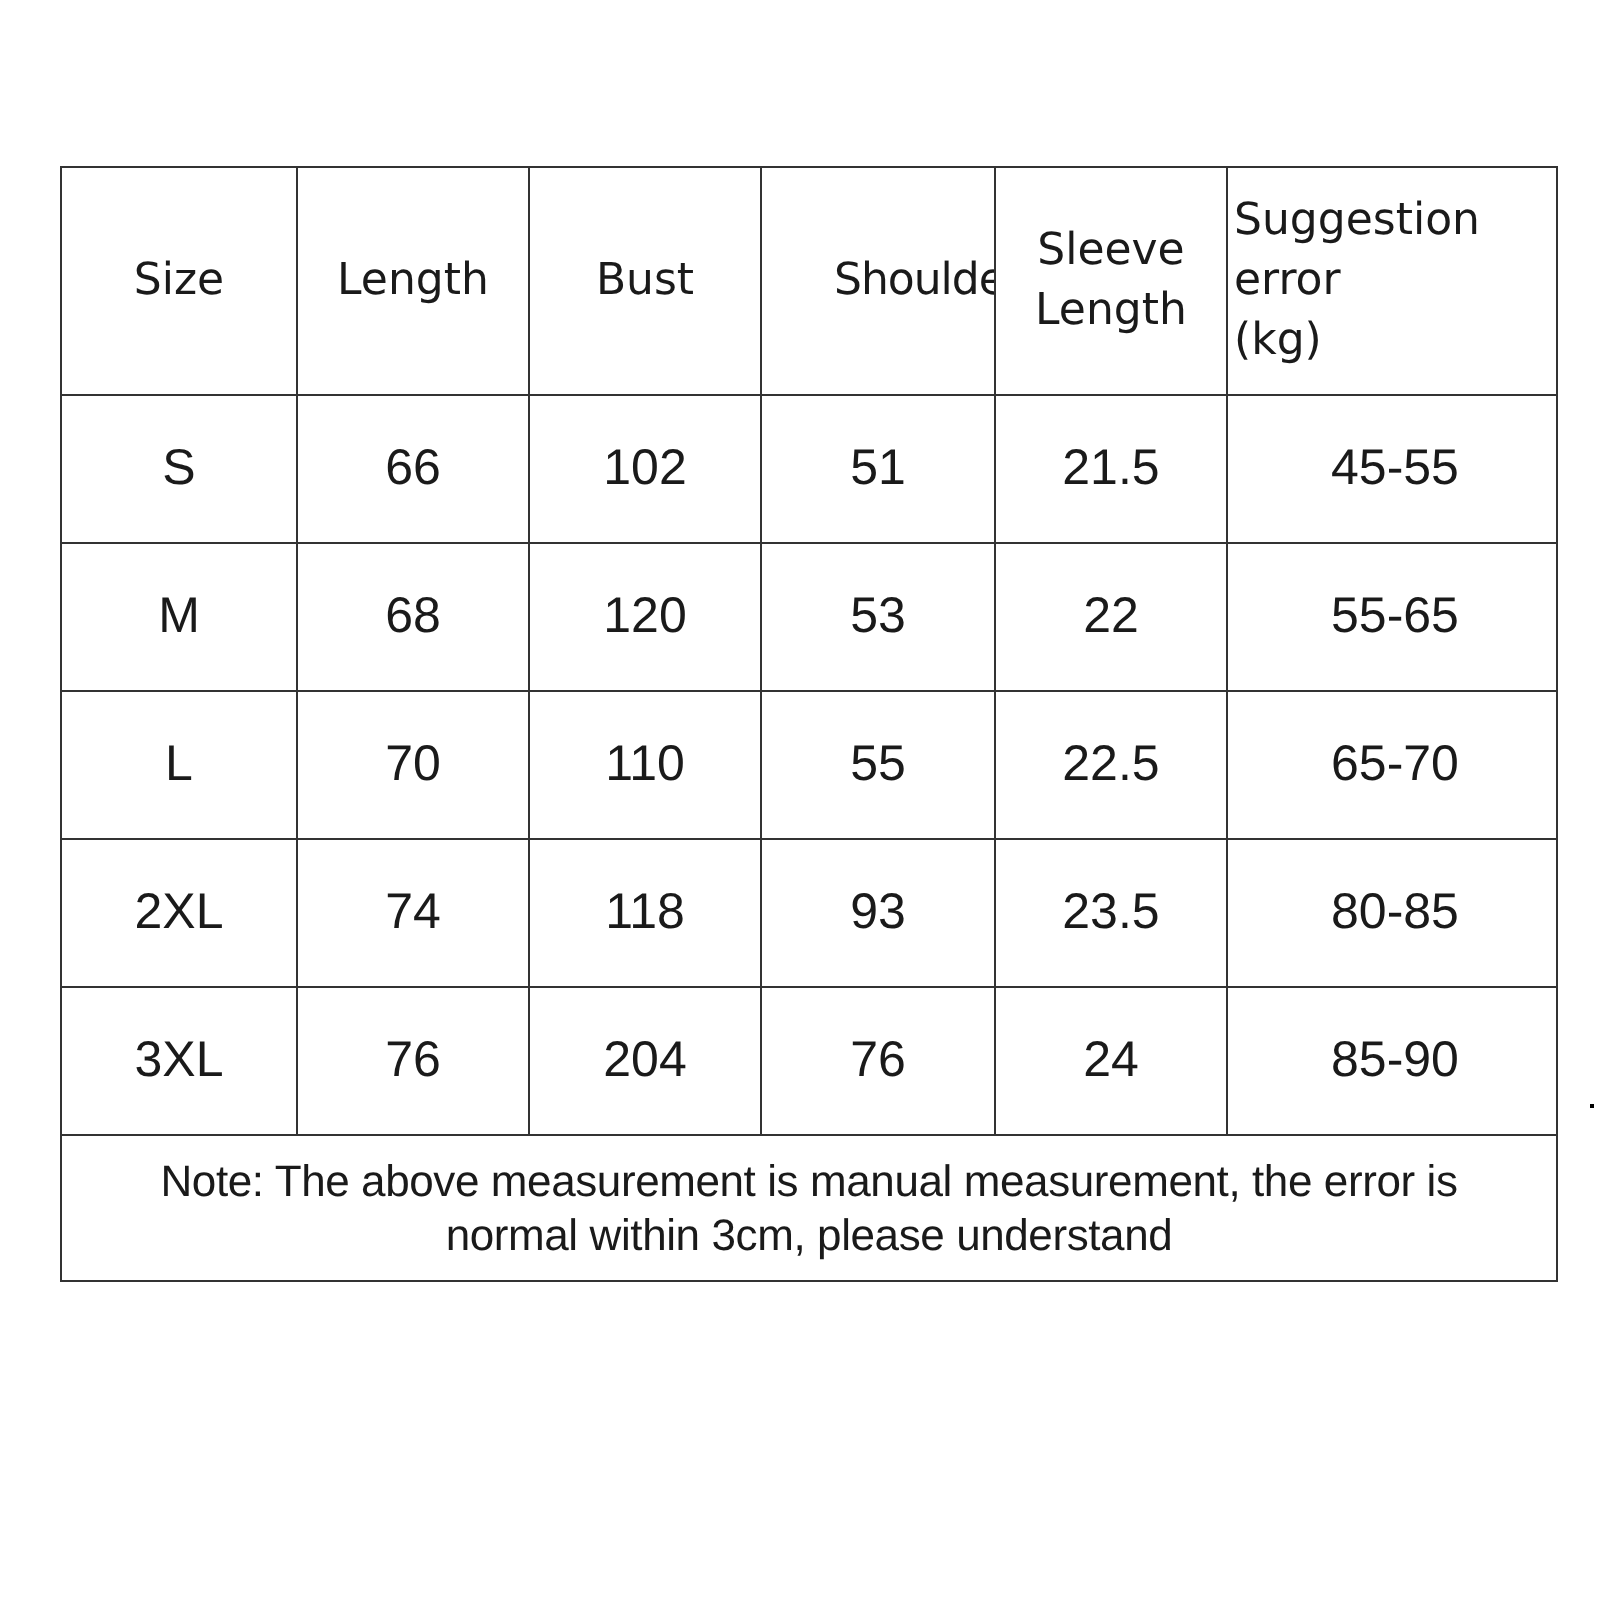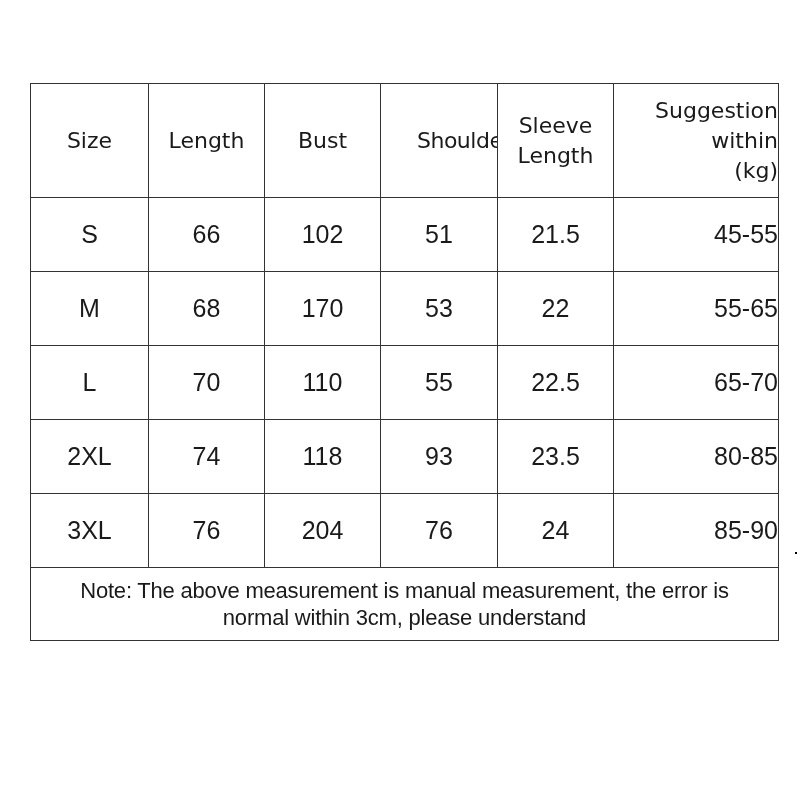--- a/index.html
+++ b/index.html
@@ -33,35 +33,35 @@
       vertical-align: middle;
       font-weight: normal;
     }
     table.size-chart th {
       height: 113px;
       font-family: "DejaVu Sans", sans-serif;
       font-size: 22px;
       line-height: 30px;
     }
     table.size-chart th.weight-col {
-      text-align: right;
+      text-align: left;
       padding-left: 3px;
     }
     table.size-chart th.shoulder-col {
       letter-spacing: -0.5px;
       white-space: nowrap;
       overflow: hidden;
       padding-left: 36px;
     }
     table.size-chart td {
       height: 73px;
       font-size: 25px;
     }
     table.size-chart td.weight-cell {
-      text-align: right;
+      text-align: center;
       padding-left: 3px;
     }
     table.size-chart td.note-cell {
       height: 72px;
       font-size: 22px;
       line-height: 27px;
       padding: 0 28px;
       letter-spacing: -0.2px;
     }
     .stray-dot {
@@ -91,38 +91,38 @@
         <th><span>Size</span></th>
         <th><span>Length</span></th>
         <th><span>Bust</span></th>
         <th class="shoulder-col"><span>Shoulder</span></th>
         <th>
           <span>Sleeve</span><br>
           <span>Length</span>
         </th>
         <th class="weight-col">
           <span>Suggestion</span><br>
-          <span>within</span><br>
+          <span>error</span><br>
           <span>(kg)</span>
         </th>
       </tr>
     </thead>
     <tbody>
       <tr>
         <td>S</td>
         <td>66</td>
         <td>102</td>
         <td>51</td>
         <td>21.5</td>
         <td class="weight-cell">45-55</td>
       </tr>
       <tr>
         <td>M</td>
         <td>68</td>
-        <td>170</td>
+        <td>120</td>
         <td>53</td>
         <td>22</td>
         <td class="weight-cell">55-65</td>
       </tr>
       <tr>
         <td>L</td>
         <td>70</td>
         <td>110</td>
         <td>55</td>
         <td>22.5</td>

